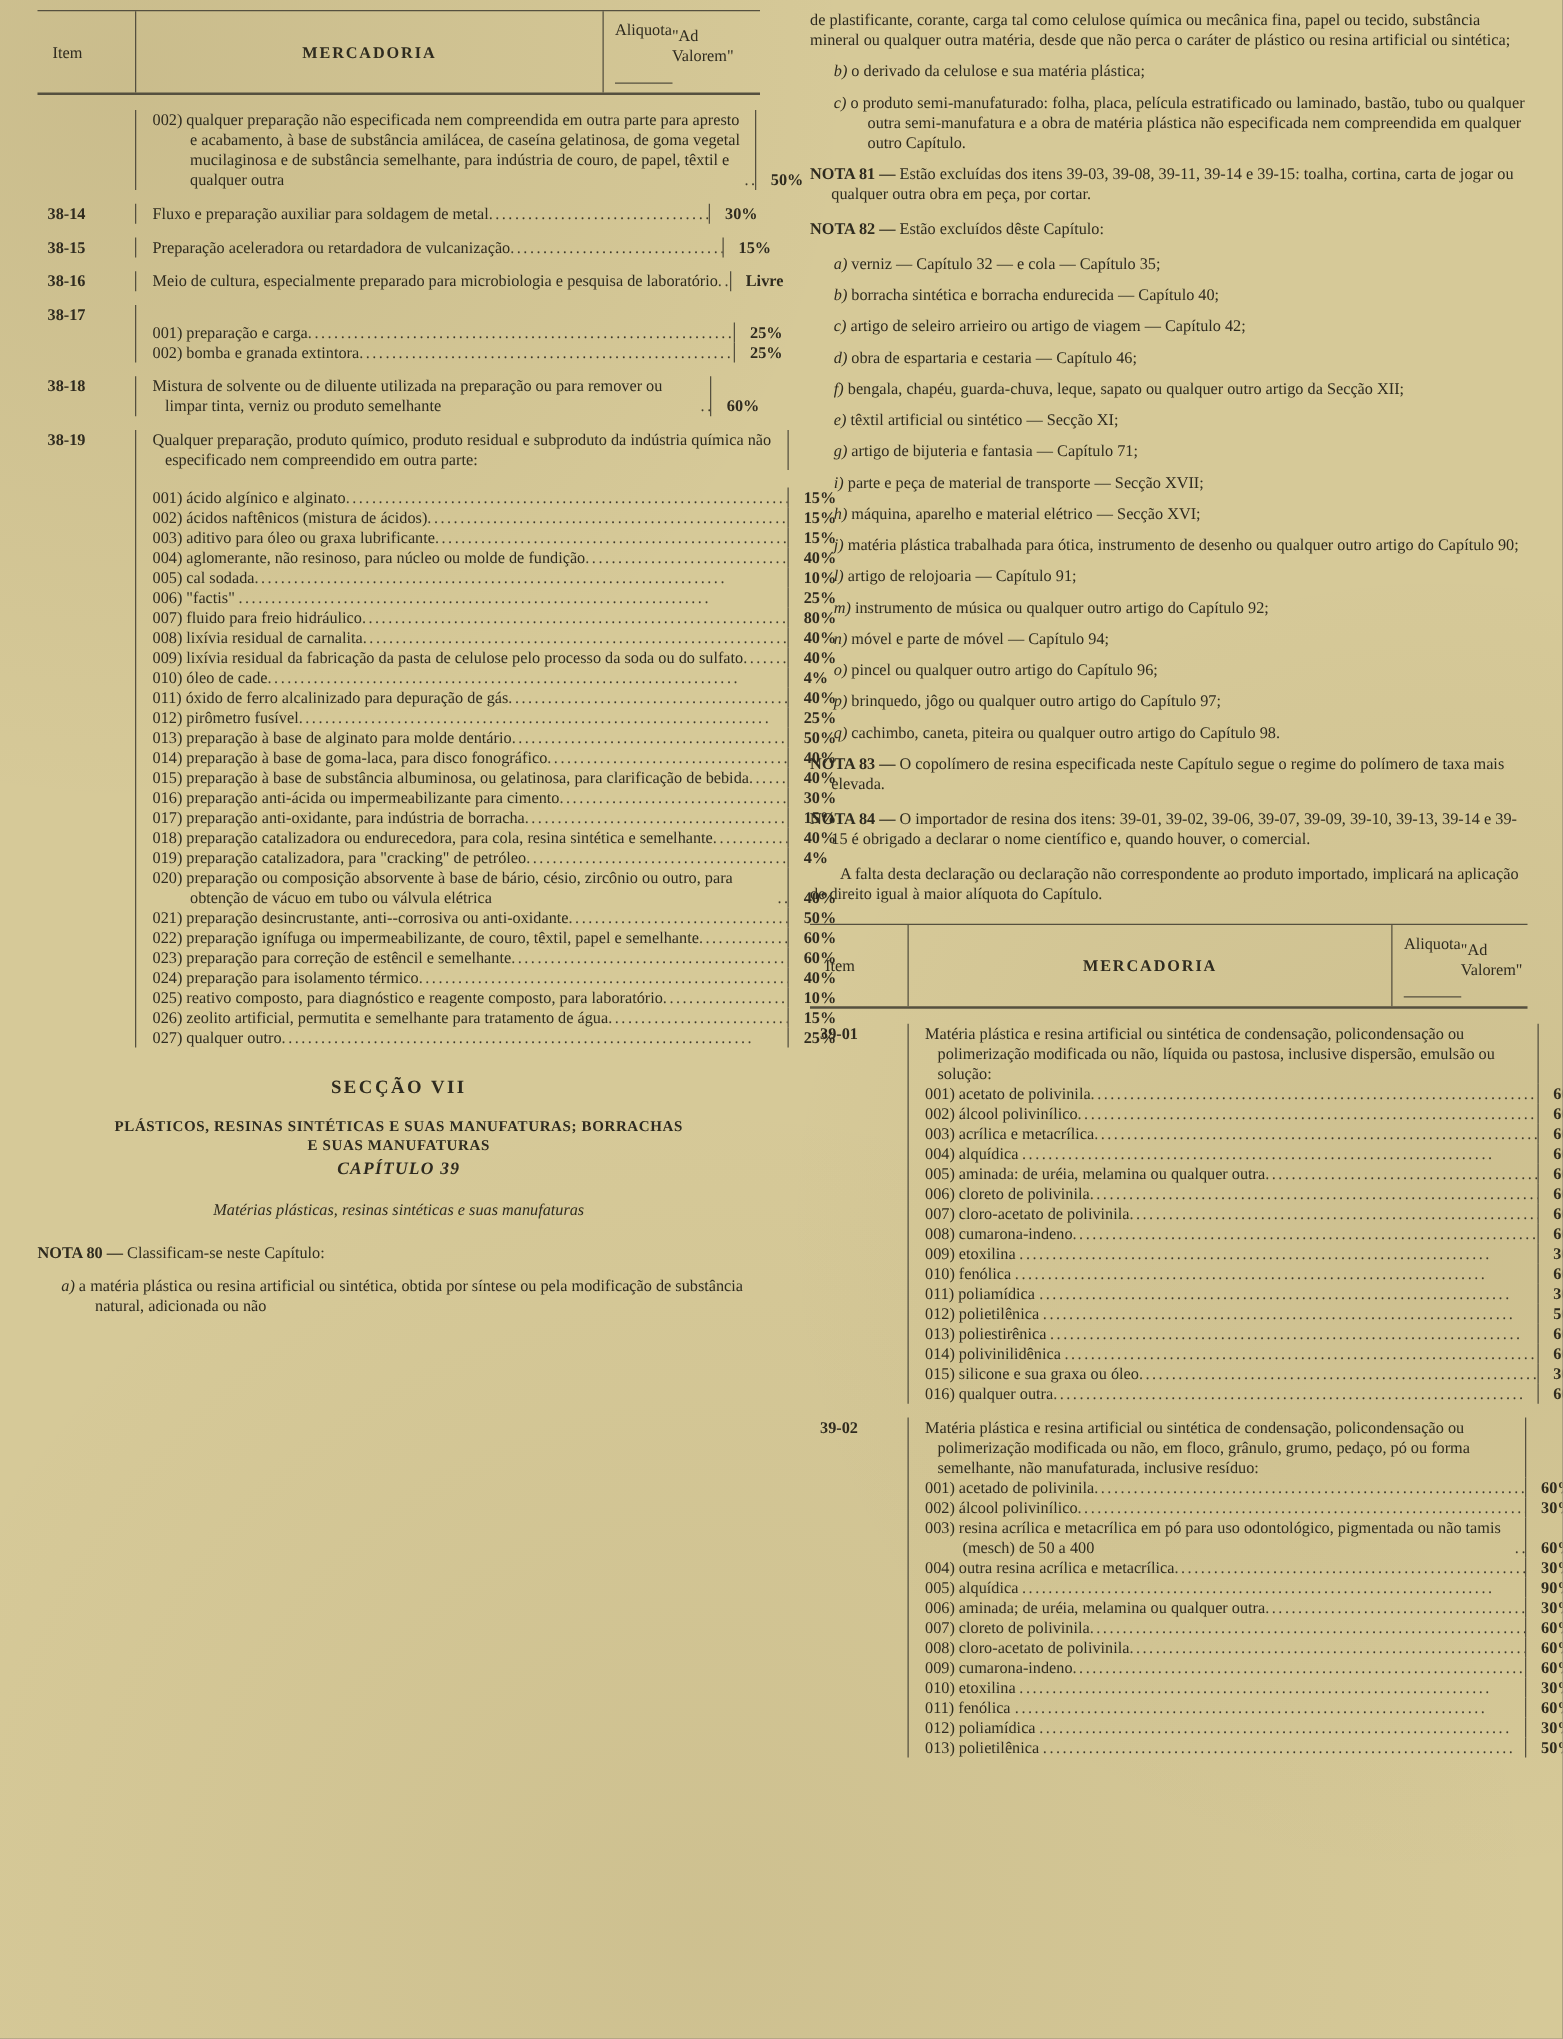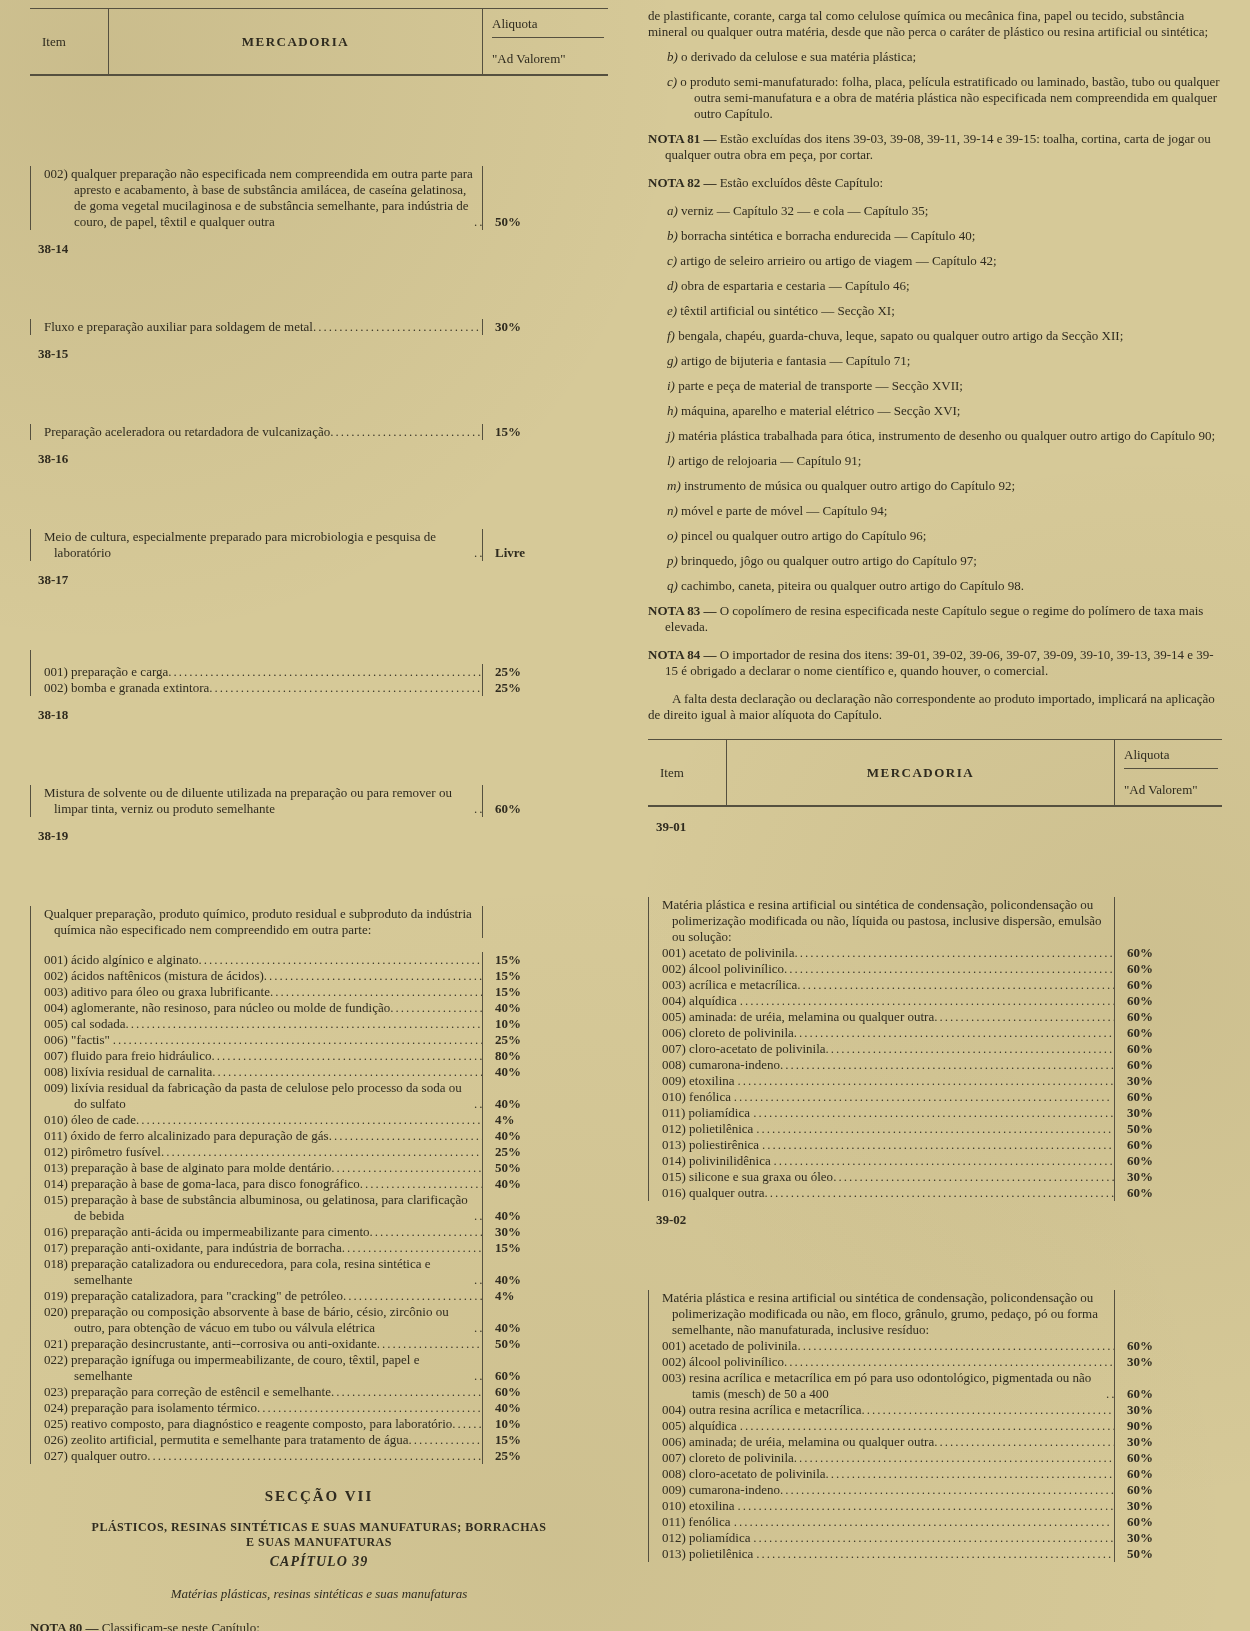--- a/index.html
+++ b/index.html
@@ -34,27 +34,27 @@
   }
   .h-item { flex: 0 0 78px; display: flex; align-items: center; padding-left: 12px; }
   .h-merc {
     flex: 1; border-left: 1px solid var(--line, #55503f);
     display: flex; align-items: center; justify-content: center;
     font-weight: bold; letter-spacing: 1.5px;
   }
   .h-rate {
     flex: 0 0 126px; border-left: 1px solid var(--line, #55503f);
     padding: 7px 4px 7px 9px;
-    display: flex; flex-direction: column; justify-content: space-between;
+    display: flex; flex-direction: row; justify-content: space-between;
   }
   .ttable2 .h-rate { flex: 0 0 108px; }
   .h-rate1 { padding-bottom: 5px; border-bottom: 1px solid var(--line, #55503f); }
   .h-rate2 { padding-top: 5px; }
 
-  .entry { display: flex; margin-bottom: 11px; flex-direction: column; }
+  .entry { display: flex; margin-bottom: 11px; }
   .icell { flex: 0 0 78px; padding-left: 8px; font-weight: bold; }
   .bcell { flex: 1; border-left: 1px solid var(--line, #55503f); padding-left: 13px; }
   .bline { display: flex; }
   .bline.sp { margin-top: 14px; }
   .btxt { flex: 0 1 auto; }
   .hangnum   { padding-left: 30px; text-indent: -30px; }
   .hangintro { padding-left: 10px; text-indent: -10px; }
   .lead {
     flex: 1 1 8px; min-width: 8px; overflow: hidden; white-space: nowrap;
     align-self: flex-end; opacity: .9;
@@ -341,22 +341,22 @@
     <div id="right-notes">
         <div class="note para"><span>de plastificante, corante, carga tal como celulose química ou mecânica fina, papel ou tecido, substância mineral ou qualquer outra matéria, desde que não perca o caráter de plástico ou resina artificial ou sintética;</span></div>
         <div class="note item"><span class="nlab">b)&nbsp;</span><span>o derivado da celulose e sua matéria plástica;</span></div>
         <div class="note item"><span class="nlab">c)&nbsp;</span><span>o produto semi-manufaturado: folha, placa, película estratificado ou laminado, bastão, tubo ou qualquer outra semi-manufatura e a obra de matéria plástica não especificada nem compreendida em qualquer outro Capítulo.</span></div>
         <div class="note nota"><span class="nlab">NOTA 81 —&nbsp;</span><span>Estão excluídas dos itens 39-03, 39-08, 39-11, 39-14 e 39-15: toalha, cortina, carta de jogar ou qualquer outra obra em peça, por cortar.</span></div>
         <div class="note nota"><span class="nlab">NOTA 82 —&nbsp;</span><span>Estão excluídos dêste Capítulo:</span></div>
         <div class="note item"><span class="nlab">a)&nbsp;</span><span>verniz — Capítulo 32 — e cola — Capítulo 35;</span></div>
         <div class="note item"><span class="nlab">b)&nbsp;</span><span>borracha sintética e borracha endurecida — Capítulo 40;</span></div>
         <div class="note item"><span class="nlab">c)&nbsp;</span><span>artigo de seleiro arrieiro ou artigo de viagem — Capítulo 42;</span></div>
         <div class="note item"><span class="nlab">d)&nbsp;</span><span>obra de espartaria e cestaria — Capítulo 46;</span></div>
+        <div class="note item"><span class="nlab">f)&nbsp;</span><span>bengala, chapéu, guarda-chuva, leque, sapato ou qualquer outro artigo da Secção XII;</span></div>
         <div class="note item"><span class="nlab">e)&nbsp;</span><span>têxtil artificial ou sintético — Secção XI;</span></div>
-        <div class="note item"><span class="nlab">f)&nbsp;</span><span>bengala, chapéu, guarda-chuva, leque, sapato ou qualquer outro artigo da Secção XII;</span></div>
         <div class="note item"><span class="nlab">g)&nbsp;</span><span>artigo de bijuteria e fantasia — Capítulo 71;</span></div>
         <div class="note item"><span class="nlab">i)&nbsp;</span><span>parte e peça de material de transporte — Secção XVII;</span></div>
         <div class="note item"><span class="nlab">h)&nbsp;</span><span>máquina, aparelho e material elétrico — Secção XVI;</span></div>
         <div class="note item"><span class="nlab">j)&nbsp;</span><span>matéria plástica trabalhada para ótica, instrumento de desenho ou qualquer outro artigo do Capítulo 90;</span></div>
         <div class="note item"><span class="nlab">l)&nbsp;</span><span>artigo de relojoaria — Capítulo 91;</span></div>
         <div class="note item"><span class="nlab">m)&nbsp;</span><span>instrumento de música ou qualquer outro artigo do Capítulo 92;</span></div>
         <div class="note item"><span class="nlab">n)&nbsp;</span><span>móvel e parte de móvel — Capítulo 94;</span></div>
         <div class="note item"><span class="nlab">o)&nbsp;</span><span>pincel ou qualquer outro artigo do Capítulo 96;</span></div>
         <div class="note item"><span class="nlab">p)&nbsp;</span><span>brinquedo, jôgo ou qualquer outro artigo do Capítulo 97;</span></div>
         <div class="note item"><span class="nlab">q)&nbsp;</span><span>cachimbo, caneta, piteira ou qualquer outro artigo do Capítulo 98.</span></div>

